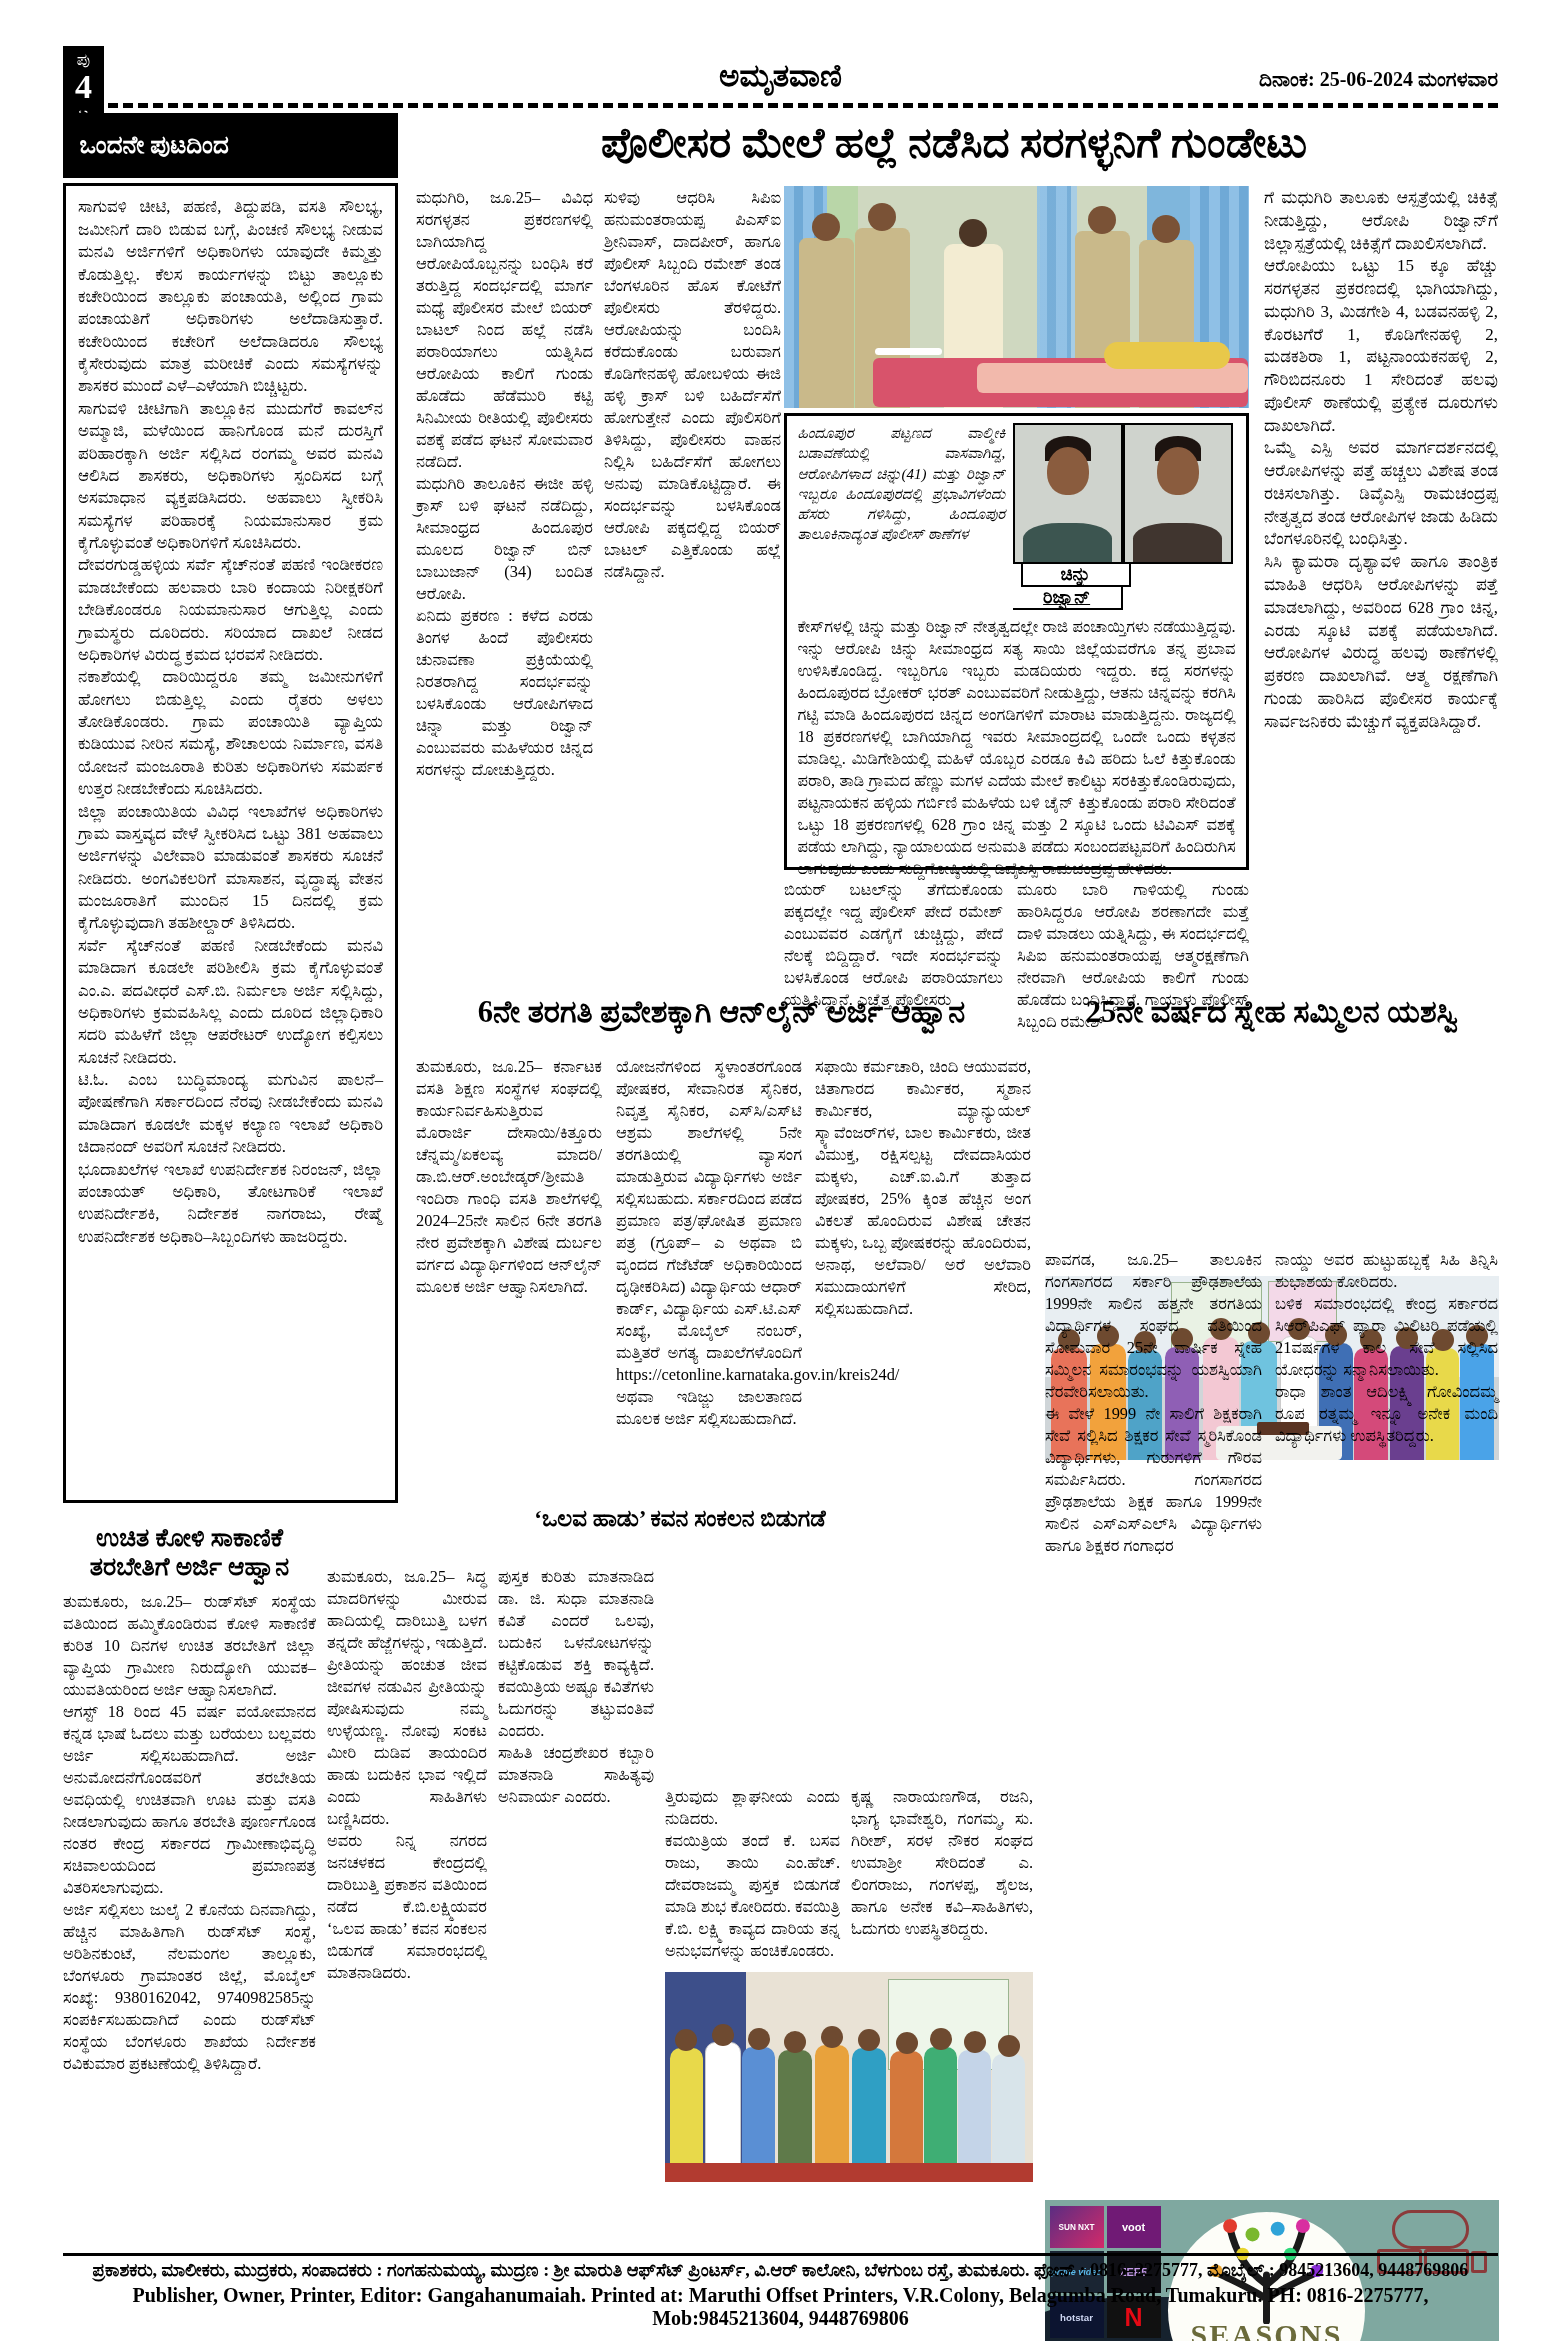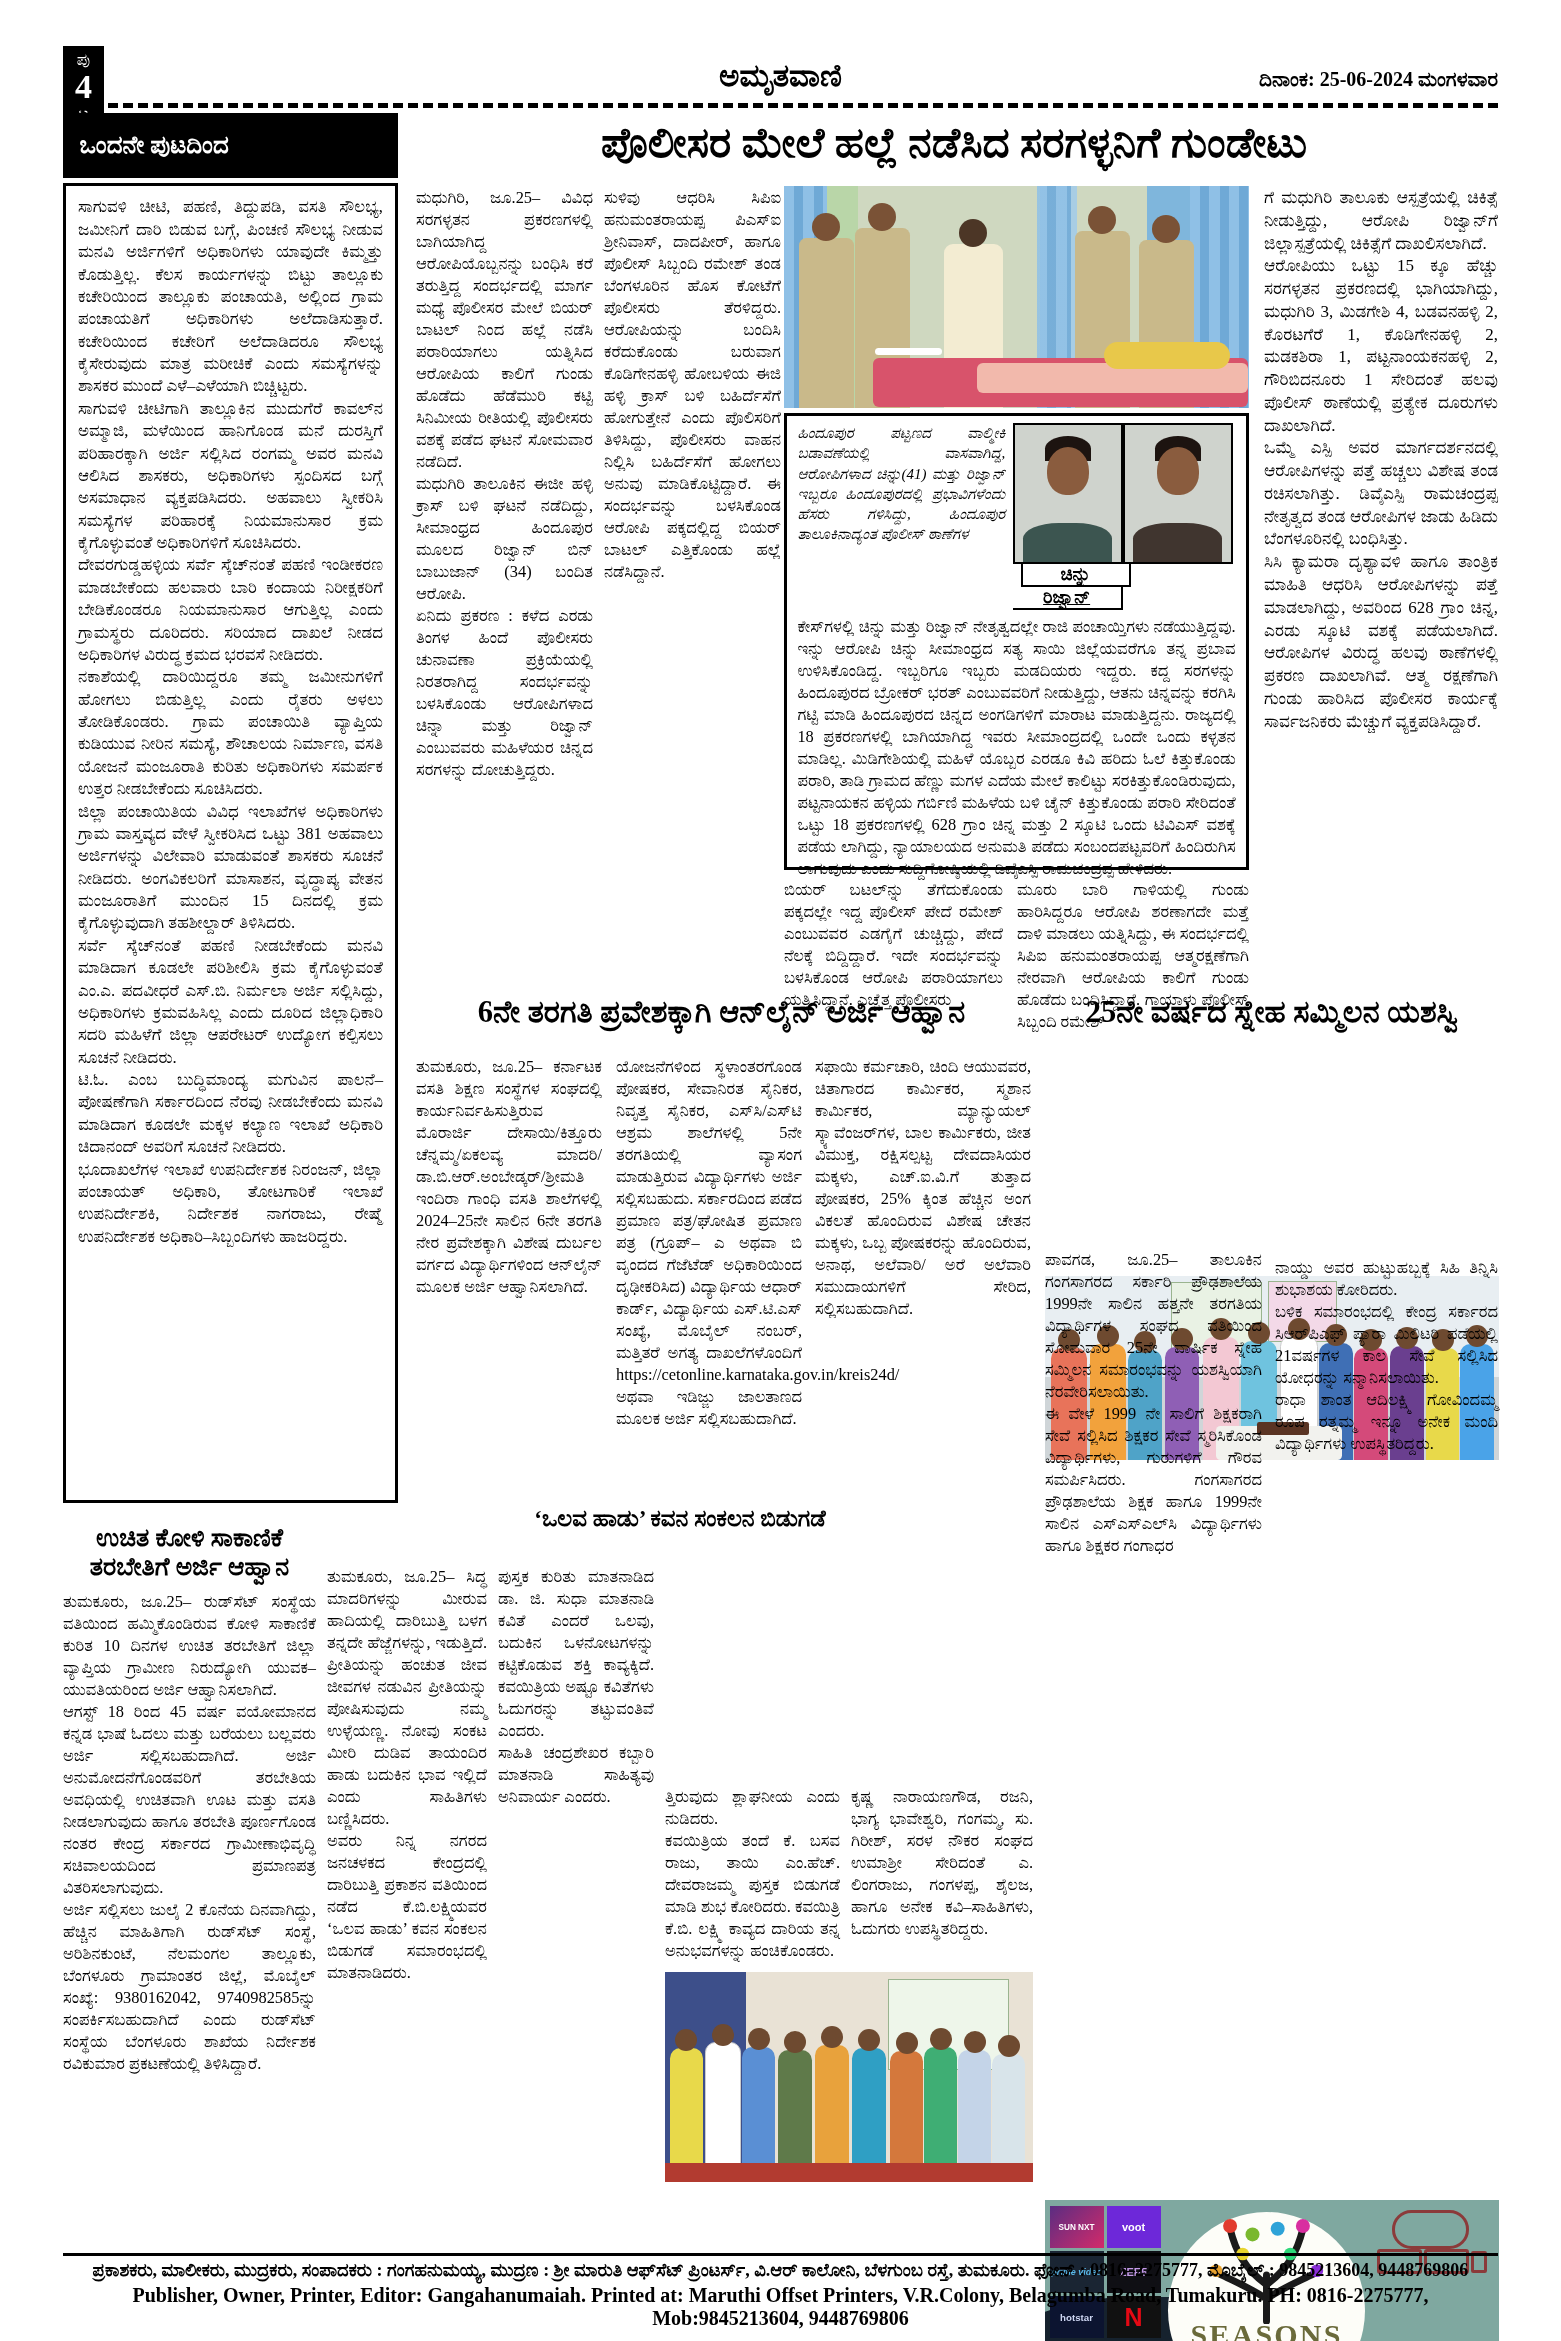--- a/index.html
+++ b/index.html
@@ -139,21 +139,21 @@
   <div class="fig" style="left:274px;width:34px;height:117px;background:#3f6fb5;"></div>
   <div class="fig" style="left:309px;width:34px;height:112px;background:#d44a7a;"></div>
   <div class="fig" style="left:345px;width:34px;height:114px;background:#6a3f8f;"></div>
   <div class="fig" style="left:381px;width:33px;height:112px;background:#e8d94a;"></div>
   <div class="fig" style="left:415px;width:34px;height:116px;background:#4aa3e8;"></div>
   <div style="position:absolute;left:171px;bottom:0;width:126px;height:34px;background:#f2f2ee;border-radius:4.5px;"></div>
   <div style="position:absolute;left:212px;bottom:25px;width:52px;height:13.4px;background:#5a3423;border-radius:2.2px;"></div>
 </div>
 <div class="abs kn bodytxt" style="left:1045px;top:1249px;width:217px;height:327px;">ಪಾವಗಡ, ಜೂ.25– ತಾಲೂಕಿನ ಗಂಗಸಾಗರದ ಸರ್ಕಾರಿ ಪ್ರೌಢಶಾಲೆಯ 1999ನೇ ಸಾಲಿನ ಹತ್ತನೇ ತರಗತಿಯ ವಿದ್ಯಾರ್ಥಿಗಳ ಸಂಘದ ವತಿಯಿಂದ ಸೋಮವಾರ 25ನೇ ವಾರ್ಷಿಕ ಸ್ನೇಹ ಸಮ್ಮಿಲನ ಸಮಾರಂಭವನ್ನು ಯಶಸ್ವಿಯಾಗಿ ನೆರವೇರಿಸಲಾಯಿತು.
 ಈ ವೇಳೆ 1999 ನೇ ಸಾಲಿಗೆ ಶಿಕ್ಷಕರಾಗಿ ಸೇವೆ ಸಲ್ಲಿಸಿದ ಶಿಕ್ಷಕರ ಸೇವೆ ಸ್ಮರಿಸಿಕೊಂಡ ವಿದ್ಯಾರ್ಥಿಗಳು, ಗುರುಗಳಿಗೆ ಗೌರವ ಸಮರ್ಪಿಸಿದರು. ಗಂಗಸಾಗರದ ಪ್ರೌಢಶಾಲೆಯ ಶಿಕ್ಷಕ ಹಾಗೂ 1999ನೇ ಸಾಲಿನ ಎಸ್‌ಎಸ್‌ಎಲ್‌ಸಿ ವಿದ್ಯಾರ್ಥಿಗಳು ಹಾಗೂ ಶಿಕ್ಷಕರ ಗಂಗಾಧರ</div>
-<div class="abs kn bodytxt" style="left:1275px;top:1249px;width:223px;height:327px;margin-top:8px;">ನಾಯ್ಡು ಅವರ ಹುಟ್ಟುಹಬ್ಬಕ್ಕೆ ಸಿಹಿ ತಿನ್ನಿಸಿ ಶುಭಾಶಯ ಕೋರಿದರು.
+<div class="abs kn bodytxt" style="left:1275px;top:1249px;width:223px;height:327px;">ನಾಯ್ಡು ಅವರ ಹುಟ್ಟುಹಬ್ಬಕ್ಕೆ ಸಿಹಿ ತಿನ್ನಿಸಿ ಶುಭಾಶಯ ಕೋರಿದರು.
 ಬಳಿಕ ಸಮಾರಂಭದಲ್ಲಿ ಕೇಂದ್ರ ಸರ್ಕಾರದ ಸಿಆರ್‌ಪಿಎಫ್ ಪ್ಯಾರಾ ಮಿಲಿಟರಿ ಪಡೆಯಲ್ಲಿ 21ವರ್ಷಗಳ ಕಾಲ ಸೇವೆ ಸಲ್ಲಿಸಿದ ಯೋಧರನ್ನು ಸನ್ಮಾನಿಸಲಾಯಿತು.
 ರಾಧಾ ಶಾಂತ ಆದಿಲಕ್ಷ್ಮಿ ಗೋವಿಂದಮ್ಮ ರೂಪ ರತ್ನಮ್ಮ ಇನ್ನೂ ಅನೇಕ ಮಂದಿ ವಿದ್ಯಾರ್ಥಿಗಳು ಉಪಸ್ಥಿತರಿದ್ದರು.</div>
 
 <div class="abs kn headline center" style="left:327px;top:1506px;width:706px;font-size:23px;">‘ಒಲವ ಹಾಡು’ ಕವನ ಸಂಕಲನ ಬಿಡುಗಡೆ</div>
 <div class="abs photo ph-group" style="left:665px;top:1566px;width:368px;height:210px;background:linear-gradient(90deg,#3d4f8a 0 22%,#e9e2d5 22% 100%);">
   <div class="banner" style="left:223px;top:7.4px;width:119px;height:89px;background:#eef6ea;"></div>
   <div class="fig" style="left:4.5px;width:33px;height:134px;background:#e8d94a;"></div>
   <div class="fig" style="left:40px;width:34px;height:138px;background:#ffffff;border:0.7px solid #ccc;"></div>
   <div class="fig" style="left:77px;width:33px;height:135px;background:#5a8fd4;"></div>
   <div class="fig" style="left:113px;width:34px;height:132px;background:#5f7a4a;"></div>
@@ -179,21 +179,21 @@
   <div class="kn bodytxt" style="font-size:16.4px;">ತುಮಕೂರು, ಜೂ.25– ರುಡ್‌ಸೆಟ್ ಸಂಸ್ಥೆಯ ವತಿಯಿಂದ ಹಮ್ಮಿಕೊಂಡಿರುವ ಕೋಳಿ ಸಾಕಾಣಿಕೆ ಕುರಿತ 10 ದಿನಗಳ ಉಚಿತ ತರಬೇತಿಗೆ ಜಿಲ್ಲಾ ವ್ಯಾಪ್ತಿಯ ಗ್ರಾಮೀಣ ನಿರುದ್ಯೋಗಿ ಯುವಕ–ಯುವತಿಯರಿಂದ ಅರ್ಜಿ ಆಹ್ವಾನಿಸಲಾಗಿದೆ.
 ಆಗಸ್ಟ್ 18 ರಿಂದ 45 ವರ್ಷ ವಯೋಮಾನದ ಕನ್ನಡ ಭಾಷೆ ಓದಲು ಮತ್ತು ಬರೆಯಲು ಬಲ್ಲವರು ಅರ್ಜಿ ಸಲ್ಲಿಸಬಹುದಾಗಿದೆ. ಅರ್ಜಿ ಅನುಮೋದನೆಗೊಂಡವರಿಗೆ ತರಬೇತಿಯ ಅವಧಿಯಲ್ಲಿ ಉಚಿತವಾಗಿ ಊಟ ಮತ್ತು ವಸತಿ ನೀಡಲಾಗುವುದು ಹಾಗೂ ತರಬೇತಿ ಪೂರ್ಣಗೊಂಡ ನಂತರ ಕೇಂದ್ರ ಸರ್ಕಾರದ ಗ್ರಾಮೀಣಾಭಿವೃದ್ಧಿ ಸಚಿವಾಲಯದಿಂದ ಪ್ರಮಾಣಪತ್ರ ವಿತರಿಸಲಾಗುವುದು.
 ಅರ್ಜಿ ಸಲ್ಲಿಸಲು ಜುಲೈ 2 ಕೊನೆಯ ದಿನವಾಗಿದ್ದು, ಹೆಚ್ಚಿನ ಮಾಹಿತಿಗಾಗಿ ರುಡ್‌ಸೆಟ್ ಸಂಸ್ಥೆ, ಅರಿಶಿನಕುಂಟೆ, ನೆಲಮಂಗಲ ತಾಲ್ಲೂಕು, ಬೆಂಗಳೂರು ಗ್ರಾಮಾಂತರ ಜಿಲ್ಲೆ, ಮೊಬೈಲ್ ಸಂಖ್ಯೆ: 9380162042, 9740982585ನ್ನು ಸಂಪರ್ಕಿಸಬಹುದಾಗಿದೆ ಎಂದು ರುಡ್‌ಸೆಟ್ ಸಂಸ್ಥೆಯ ಬೆಂಗಳೂರು ಶಾಖೆಯ ನಿರ್ದೇಶಕ ರವಿಕುಮಾರ ಪ್ರಕಟಣೆಯಲ್ಲಿ ತಿಳಿಸಿದ್ದಾರೆ.</div>
 </div>
 
 <div class="abs ad" style="left:1045px;top:1584px;width:454px;height:660px;">
   <div class="blob" style="left:-119px;top:97px;width:520px;height:416px;border-radius:45% 55% 60% 40%;"></div>
 
   <div class="ottgrid" style="position:absolute;left:4.5px;top:6px;">
     <div class="ott" style="background:linear-gradient(135deg,#5a2d82,#d42a6a);font-size:8.2px;">SUN NXT</div>
-    <div class="ott" style="background:#6d28d9;">voot</div>
+    <div class="ott" style="background:#701a75;">voot</div>
     <div class="ott" style="background:#1a2533;color:#58b8e8;font-size:9px;font-style:italic;">prime video</div>
     <div class="ott" style="background:#0f0f14;color:#c49ae8;">ZEE5</div>
     <div class="ott" style="background:#0c1430;color:#cdd6f2;font-size:9.7px;">hotstar</div>
     <div class="ott" style="background:#111;color:#e50914;font-size:25px;">N</div>
   </div>
 
   <div style="position:absolute;right:10.4px;top:10.4px;width:112px;height:64px;">
     <div style="position:absolute;left:15px;top:0;width:71px;height:33px;border:3.7px solid #8b3a3a;border-radius:19.3px;"></div>
     <div style="position:absolute;left:0;bottom:0;width:39px;height:19.3px;border:3.7px solid #8b3a3a;border-radius:3px;"></div>
     <div style="position:absolute;right:19.3px;bottom:0;width:39px;height:19.3px;border:3.7px solid #8b3a3a;border-radius:3px;"></div>

